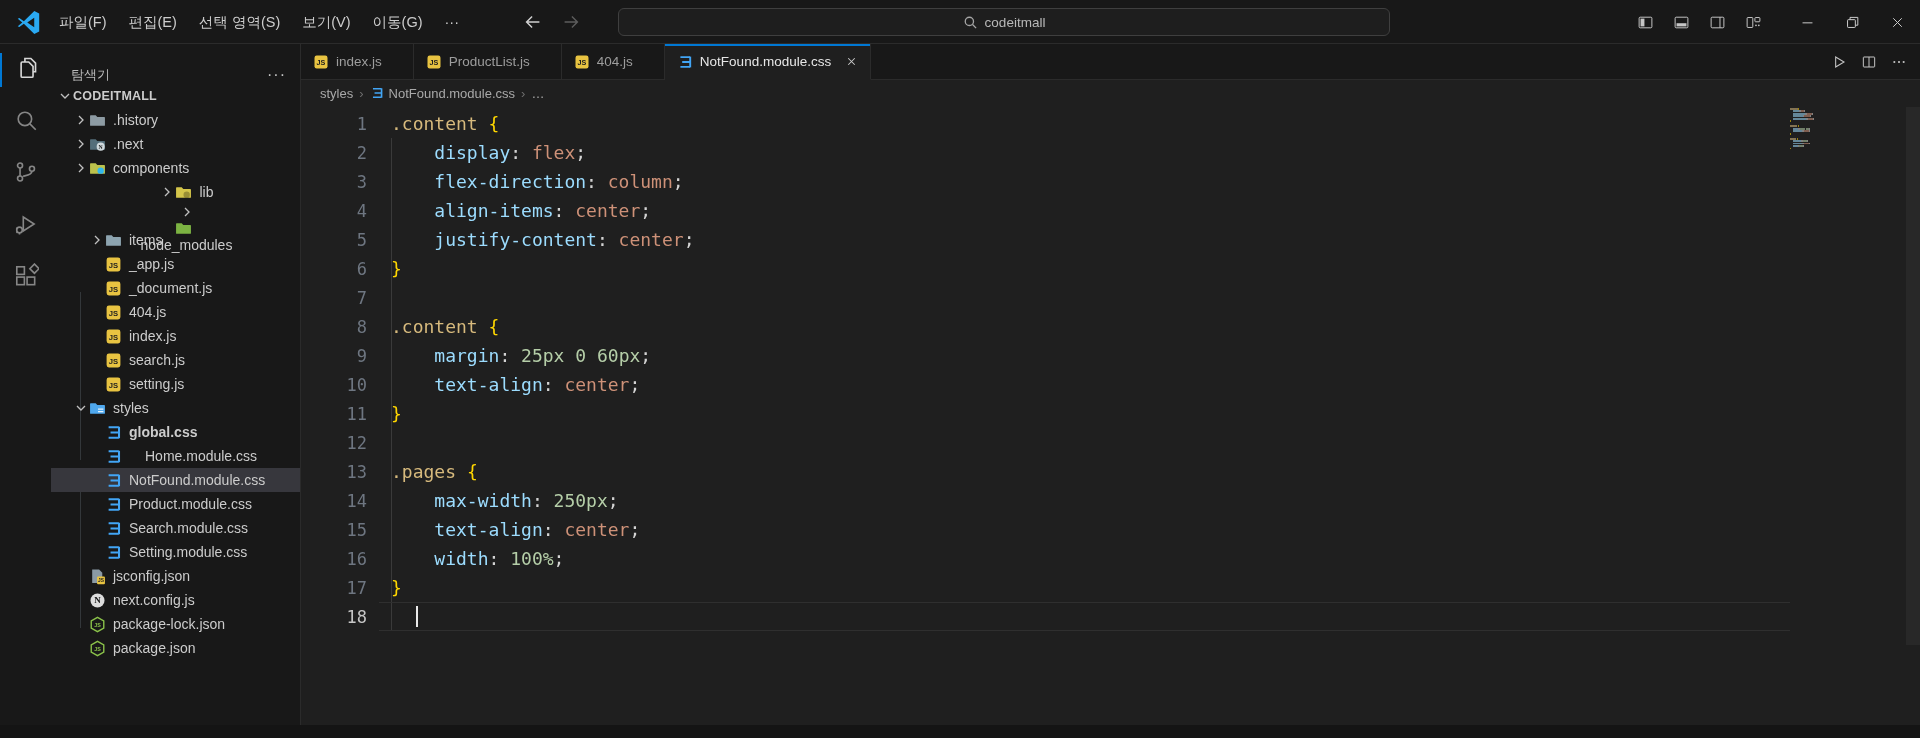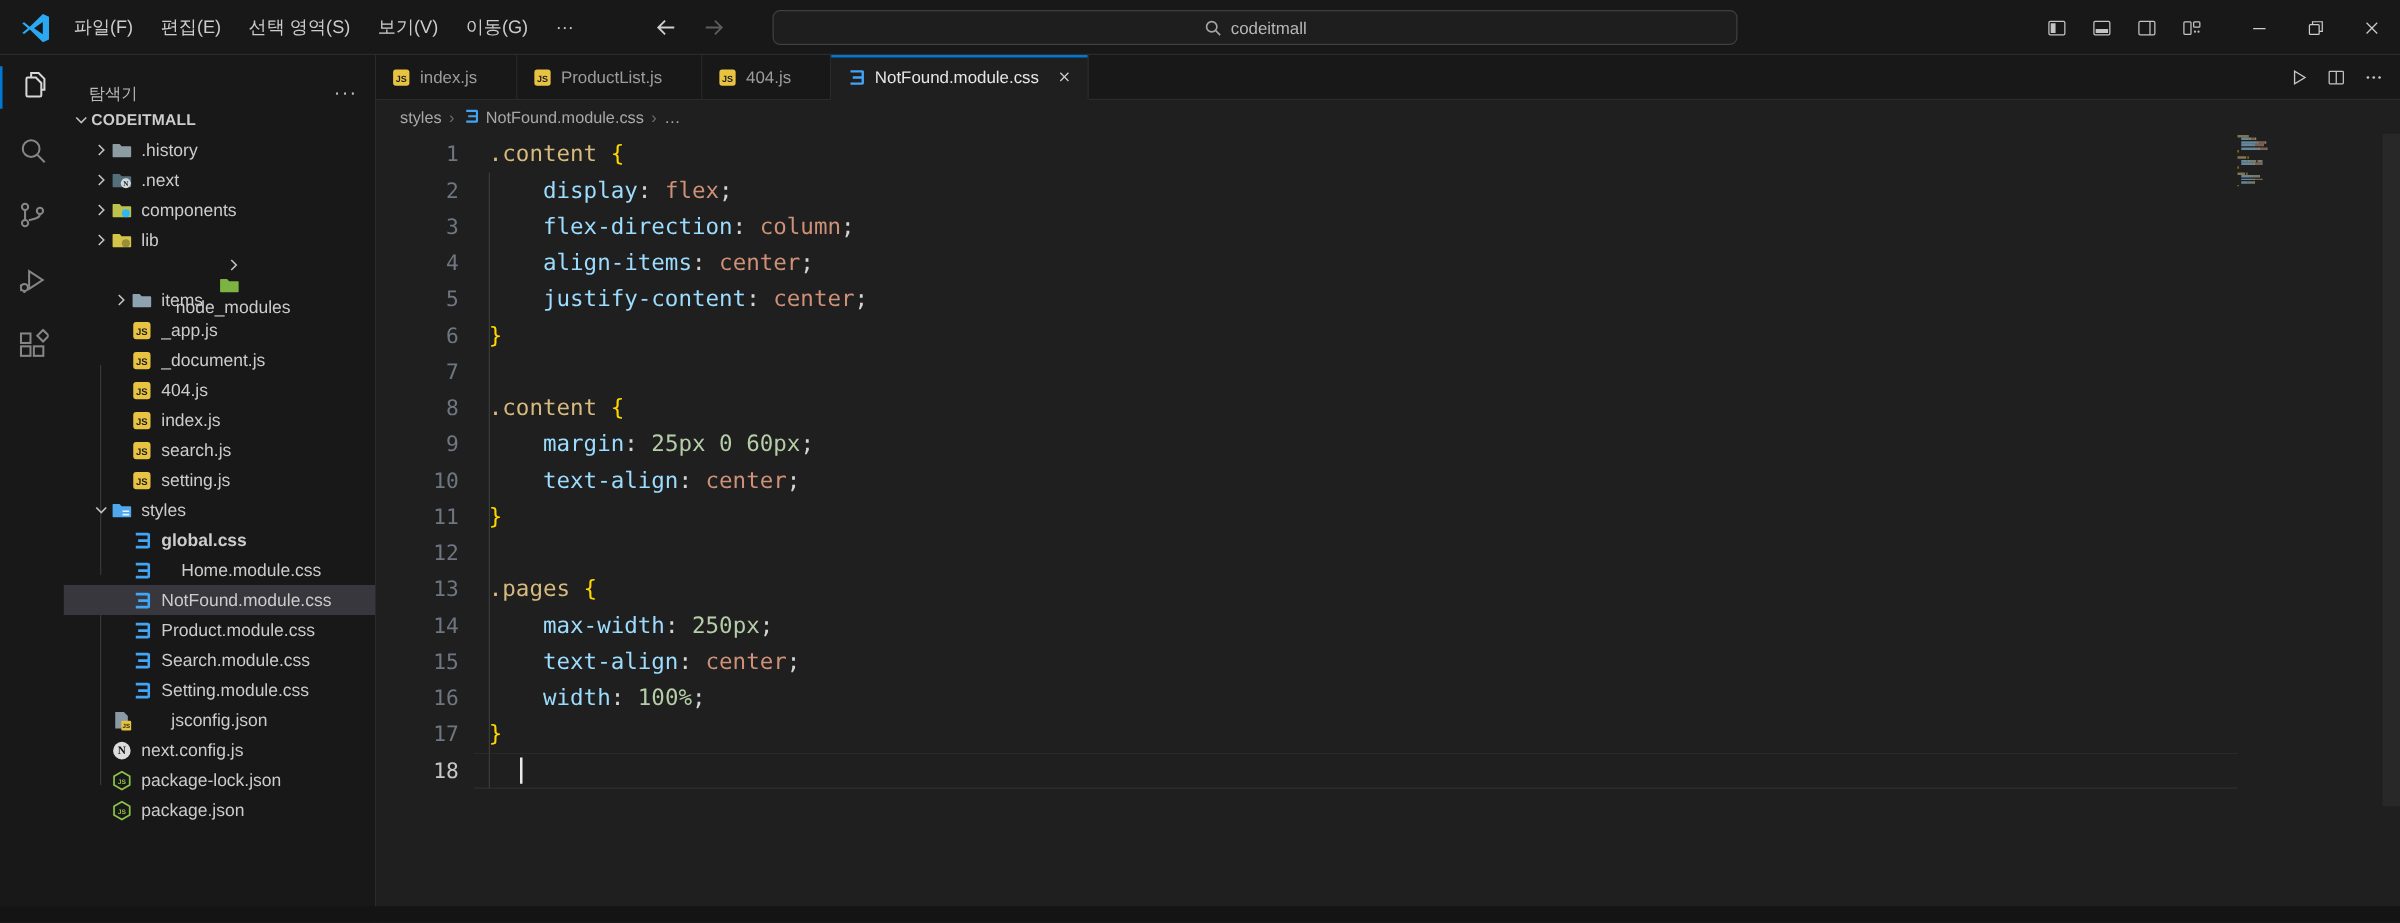--- a/index.html
+++ b/index.html
@@ -274,21 +274,21 @@
               </svg>
             </span>
             <span class="ficon">
               <svg viewBox="0 0 16 16">
                 <path d="M1 3.6c0-.33.27-.6.6-.6h4.7l1.5 1.7h6.6c.33 0 .6.27.6.6v7.1c0 .33-.27.6-.6.6H1.6a.6.6 0 0 1-.6-.6z" fill="#bcc24c"></path>
                 <circle cx="11" cy="10" r="3" fill="#29b6f6" opacity="0.95"></circle>
               </svg>
             </span>
             <span class="lbl">components</span>
           </div>
-          <div class="tree-row" style="padding-left: 22px;">
+          <div class="tree-row" style="padding-left: 22px; justify-content: center;">
             <span class="chev">
               <svg viewBox="0 0 16 16" fill="none" stroke="currentColor" stroke-width="1.3">
                 <path d="M6 4l4 4-4 4"></path>
               </svg>
             </span>
             <span class="ficon">
               <svg viewBox="0 0 16 16">
                 <path d="M1 3.6c0-.33.27-.6.6-.6h4.7l1.5 1.7h6.6c.33 0 .6.27.6.6v7.1c0 .33-.27.6-.6.6H1.6a.6.6 0 0 1-.6-.6z" fill="#d4c54a"></path>
                 <circle cx="11" cy="10" r="3" fill="rgba(0,0,0,0.28)"></circle>
               </svg>
@@ -436,21 +436,21 @@
           </div>
           <div class="tree-row" style="padding-left: 54px;">
             <span class="ficon">
               <svg viewBox="0 0 16 16" fill="none" stroke="#42a5f5" stroke-width="1.9">
                 <path d="M13.2 2.6v10.8"></path>
                 <path d="M3.4 3.1h9.6M5.2 8h7.8M3.4 12.9h9.6"></path>
               </svg>
             </span>
             <span class="lbl">Setting.module.css</span>
           </div>
-          <div class="tree-row" style="padding-left: 38px; gap: 24px;">
+          <div class="tree-row" style="padding-left: 38px;">
             <span class="ficon">
               <svg viewBox="0 0 16 16">
                 <path d="M3 1.5h6.5l3 3V14H3z" fill="#8a9aa5"></path>
                 <rect x="7.6" y="8" width="7.4" height="7.4" rx="1" fill="#e8c341"></rect>
                 <text x="11.3" y="13.6" font-size="4.6" font-weight="bold" text-anchor="middle" fill="#1e1e1e" font-family="sans-serif">JS</text>
               </svg>
             </span>
             <span class="lbl">jsconfig.json</span>
           </div>
           <div class="tree-row" style="padding-left: 38px;">

